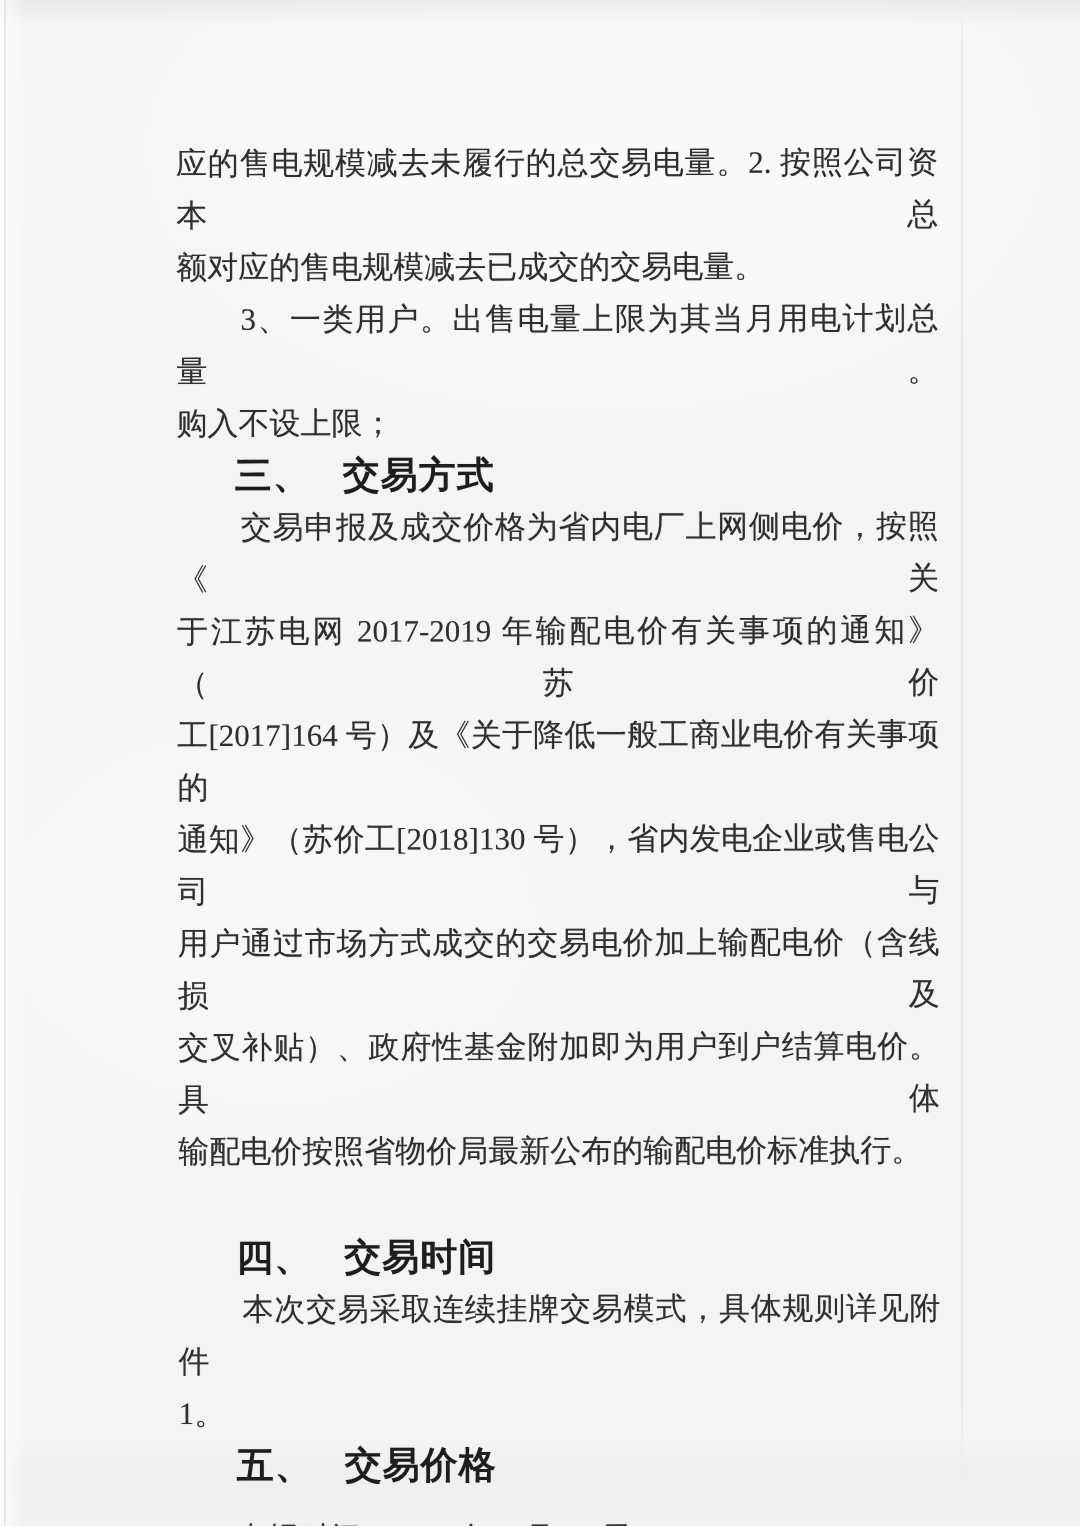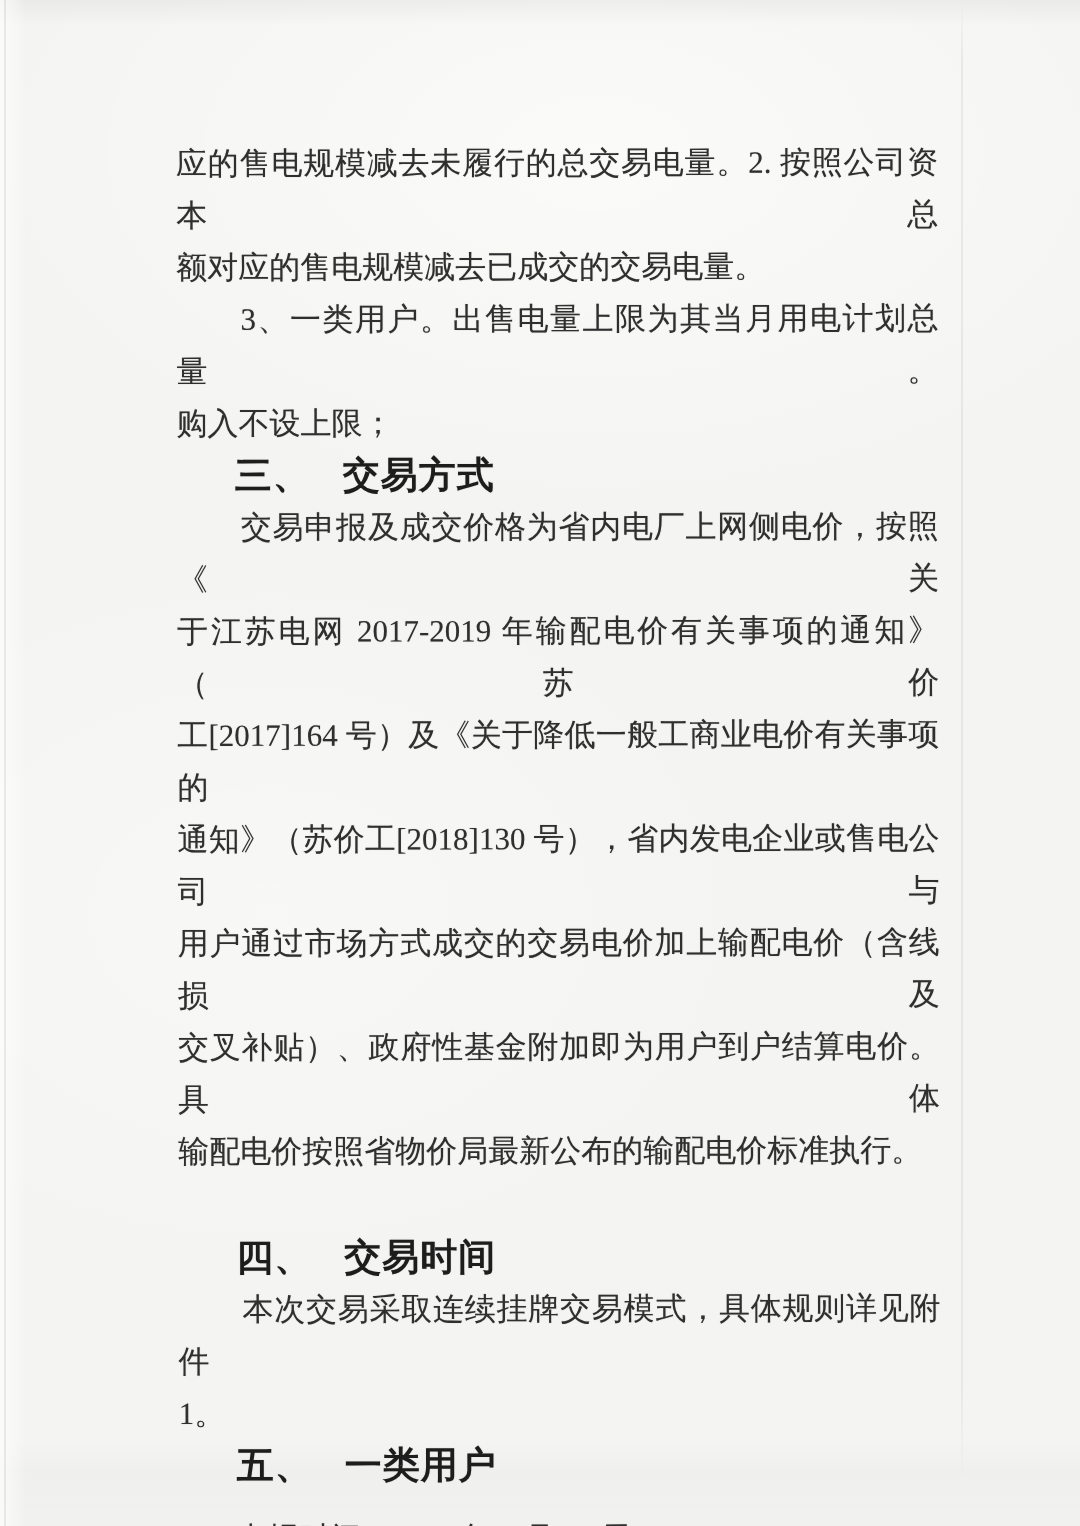--- a/index.html
+++ b/index.html
@@ -108,19 +108,19 @@
     <p class="ln">输配电价按照省物价局最新公布的输配电价标准执行。</p>
 
     <h2 class="hd mt54">
       <span class="hd-num">四、</span><span class="hd-title">交易时间</span>
     </h2>
 
     <p class="ln j ind">本次交易采取连续挂牌交易模式，具体规则详见附件</p>
     <p class="ln">1。</p>
 
     <h2 class="hd">
-      <span class="hd-num">五、</span><span class="hd-title">一类用户</span>
+      <span class="hd-num">五、</span><span class="hd-title">交易价格</span>
     </h2>
 
     <p class="ln ind-sm mt21">申报时间：2019 年 1 月 28 日 9:00-11:00</p>
 
   </main>
 </div>
 
 </body></html>

